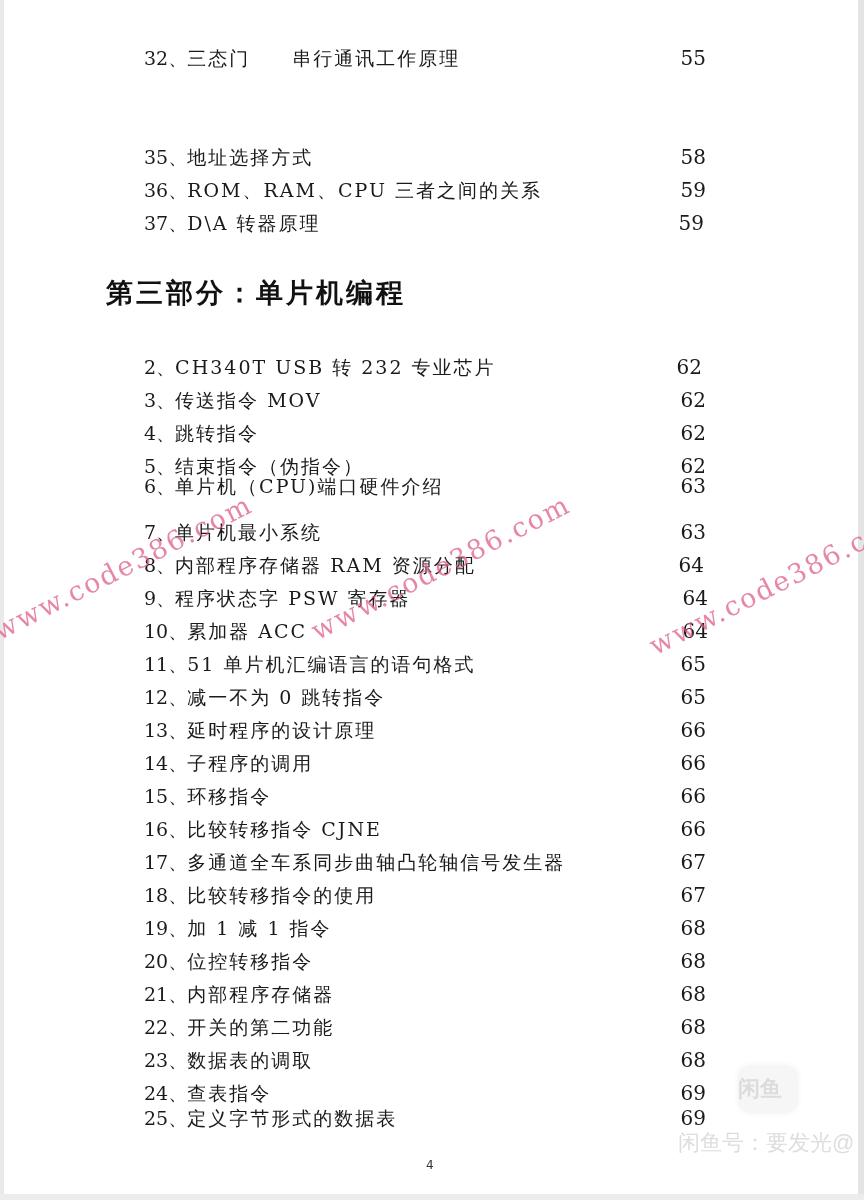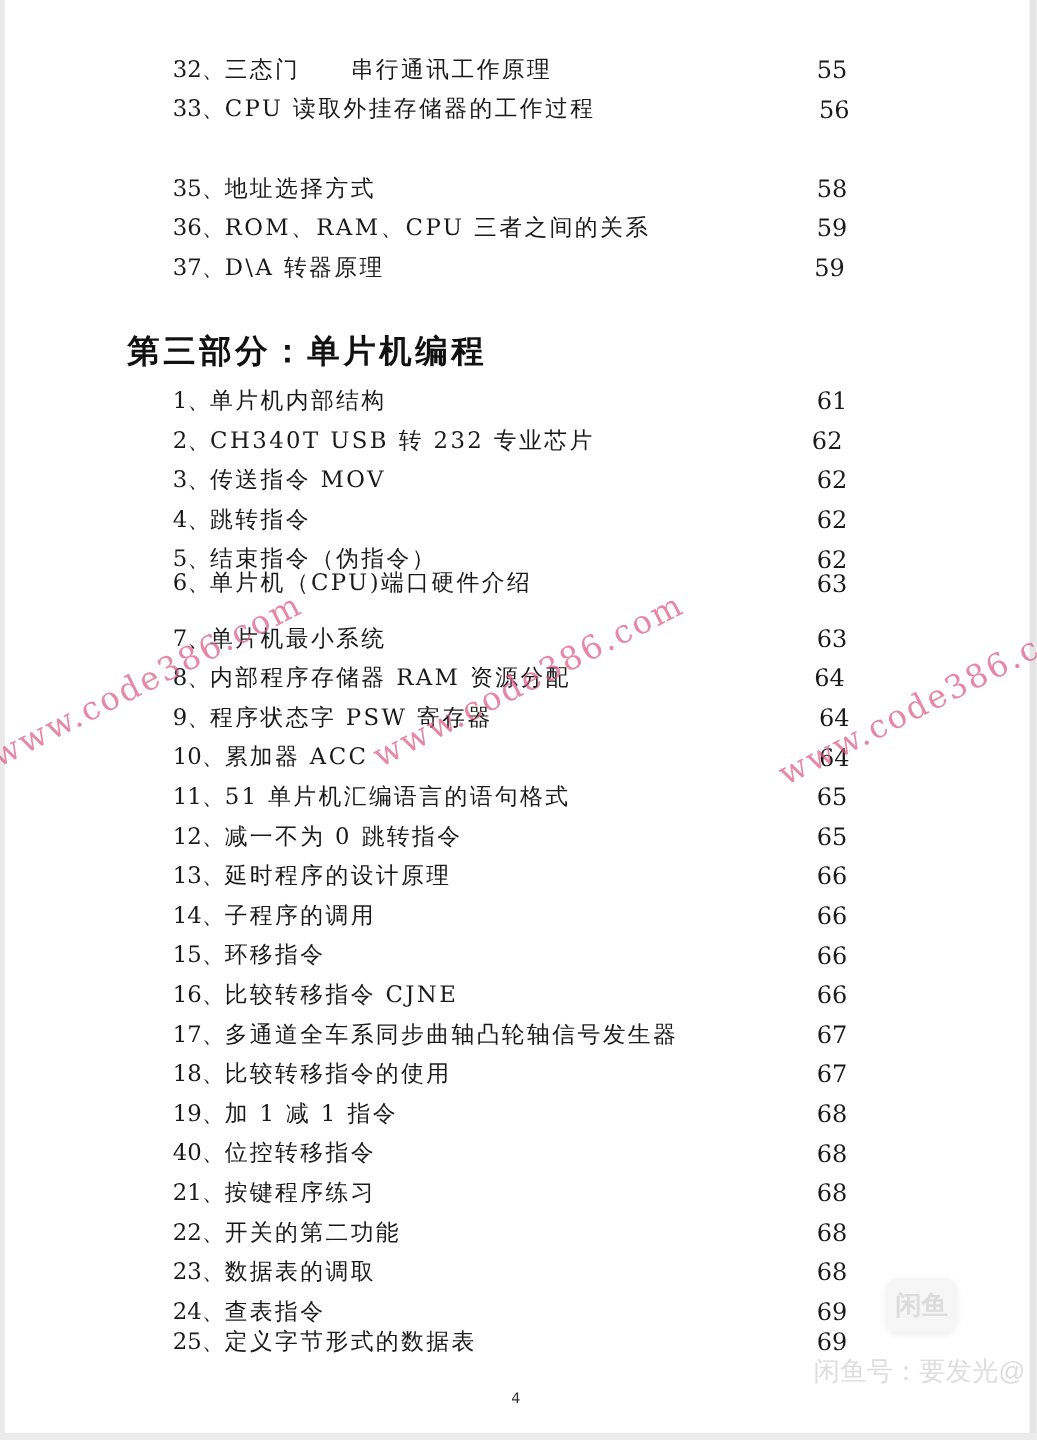--- a/index.html
+++ b/index.html
@@ -83,21 +83,20 @@
       top: 1065px;
       width: 60px;
       height: 48px;
       border-radius: 12px;
       background: rgba(245,245,245,0.9);
       box-shadow: 0 0 6px rgba(0,0,0,0.05);
       color: #dcdcdc;
       font-family: "DejaVu Sans", "Liberation Sans", sans-serif;
       font-size: 22px;
       font-weight: bold;
-      text-align: center;
       line-height: 48px;
     }
     .xy-handle {
       position: absolute;
       left: 678px;
       top: 1128px;
       font-family: Liberation Sans, sans-serif;
       font-size: 22px;
       color: rgba(215,215,215,0.85);
       white-space: nowrap;
@@ -109,43 +108,35 @@
 <div class="edge-left"></div>
 <div class="edge-right"></div>
 <div class="edge-bottom"></div>
 
 <div class="page">
 
   <div class="toc-row" style="top:42px">
     <span class="num">32、</span><span class="title">三态门　　串行通讯工作原理</span>
     <span class="page-no">55</span>
   </div>
-  <div class="toc-row" style="top:75px">
-    <span class="num">33、</span><span class="title">CPU 读取外挂存储器的工作过程</span>
-    <span class="page-no" style="right:8px">56</span>
-  </div>
   <div class="toc-row" style="top:141px">
     <span class="num">35、</span><span class="title">地址选择方式</span>
     <span class="page-no">58</span>
   </div>
   <div class="toc-row" style="top:174px">
     <span class="num">36、</span><span class="title">ROM、RAM、CPU 三者之间的关系</span>
     <span class="page-no">59</span>
   </div>
   <div class="toc-row" style="top:207px">
     <span class="num">37、</span><span class="title">D\A 转器原理</span>
     <span class="page-no" style="right:12px">59</span>
   </div>
 
   <div class="section-heading">第三部分：单片机编程</div>
 
-  <div class="toc-row" style="top:318px">
-    <span class="num">1、</span><span class="title">单片机内部结构</span>
-    <span class="page-no">61</span>
-  </div>
   <div class="toc-row" style="top:351px">
     <span class="num">2、</span><span class="title">CH340T USB 转 232 专业芯片</span>
     <span class="page-no" style="right:14px">62</span>
   </div>
   <div class="toc-row" style="top:384px">
     <span class="num">3、</span><span class="title">传送指令 MOV</span>
     <span class="page-no">62</span>
   </div>
   <div class="toc-row" style="top:417px">
     <span class="num">4、</span><span class="title">跳转指令</span>
@@ -205,25 +196,25 @@
   </div>
   <div class="toc-row" style="top:879px">
     <span class="num">18、</span><span class="title">比较转移指令的使用</span>
     <span class="page-no">67</span>
   </div>
   <div class="toc-row" style="top:912px">
     <span class="num">19、</span><span class="title">加 1 减 1 指令</span>
     <span class="page-no">68</span>
   </div>
   <div class="toc-row" style="top:945px">
-    <span class="num">40、</span><span class="title">位控转移指令</span>
+    <span class="num">20、</span><span class="title">位控转移指令</span>
     <span class="page-no">68</span>
   </div>
   <div class="toc-row" style="top:978px">
-    <span class="num">21、</span><span class="title">按键程序练习</span>
+    <span class="num">21、</span><span class="title">内部程序存储器</span>
     <span class="page-no">68</span>
   </div>
   <div class="toc-row" style="top:1011px">
     <span class="num">22、</span><span class="title">开关的第二功能</span>
     <span class="page-no">68</span>
   </div>
   <div class="toc-row" style="top:1044px">
     <span class="num">23、</span><span class="title">数据表的调取</span>
     <span class="page-no">68</span>
   </div>

